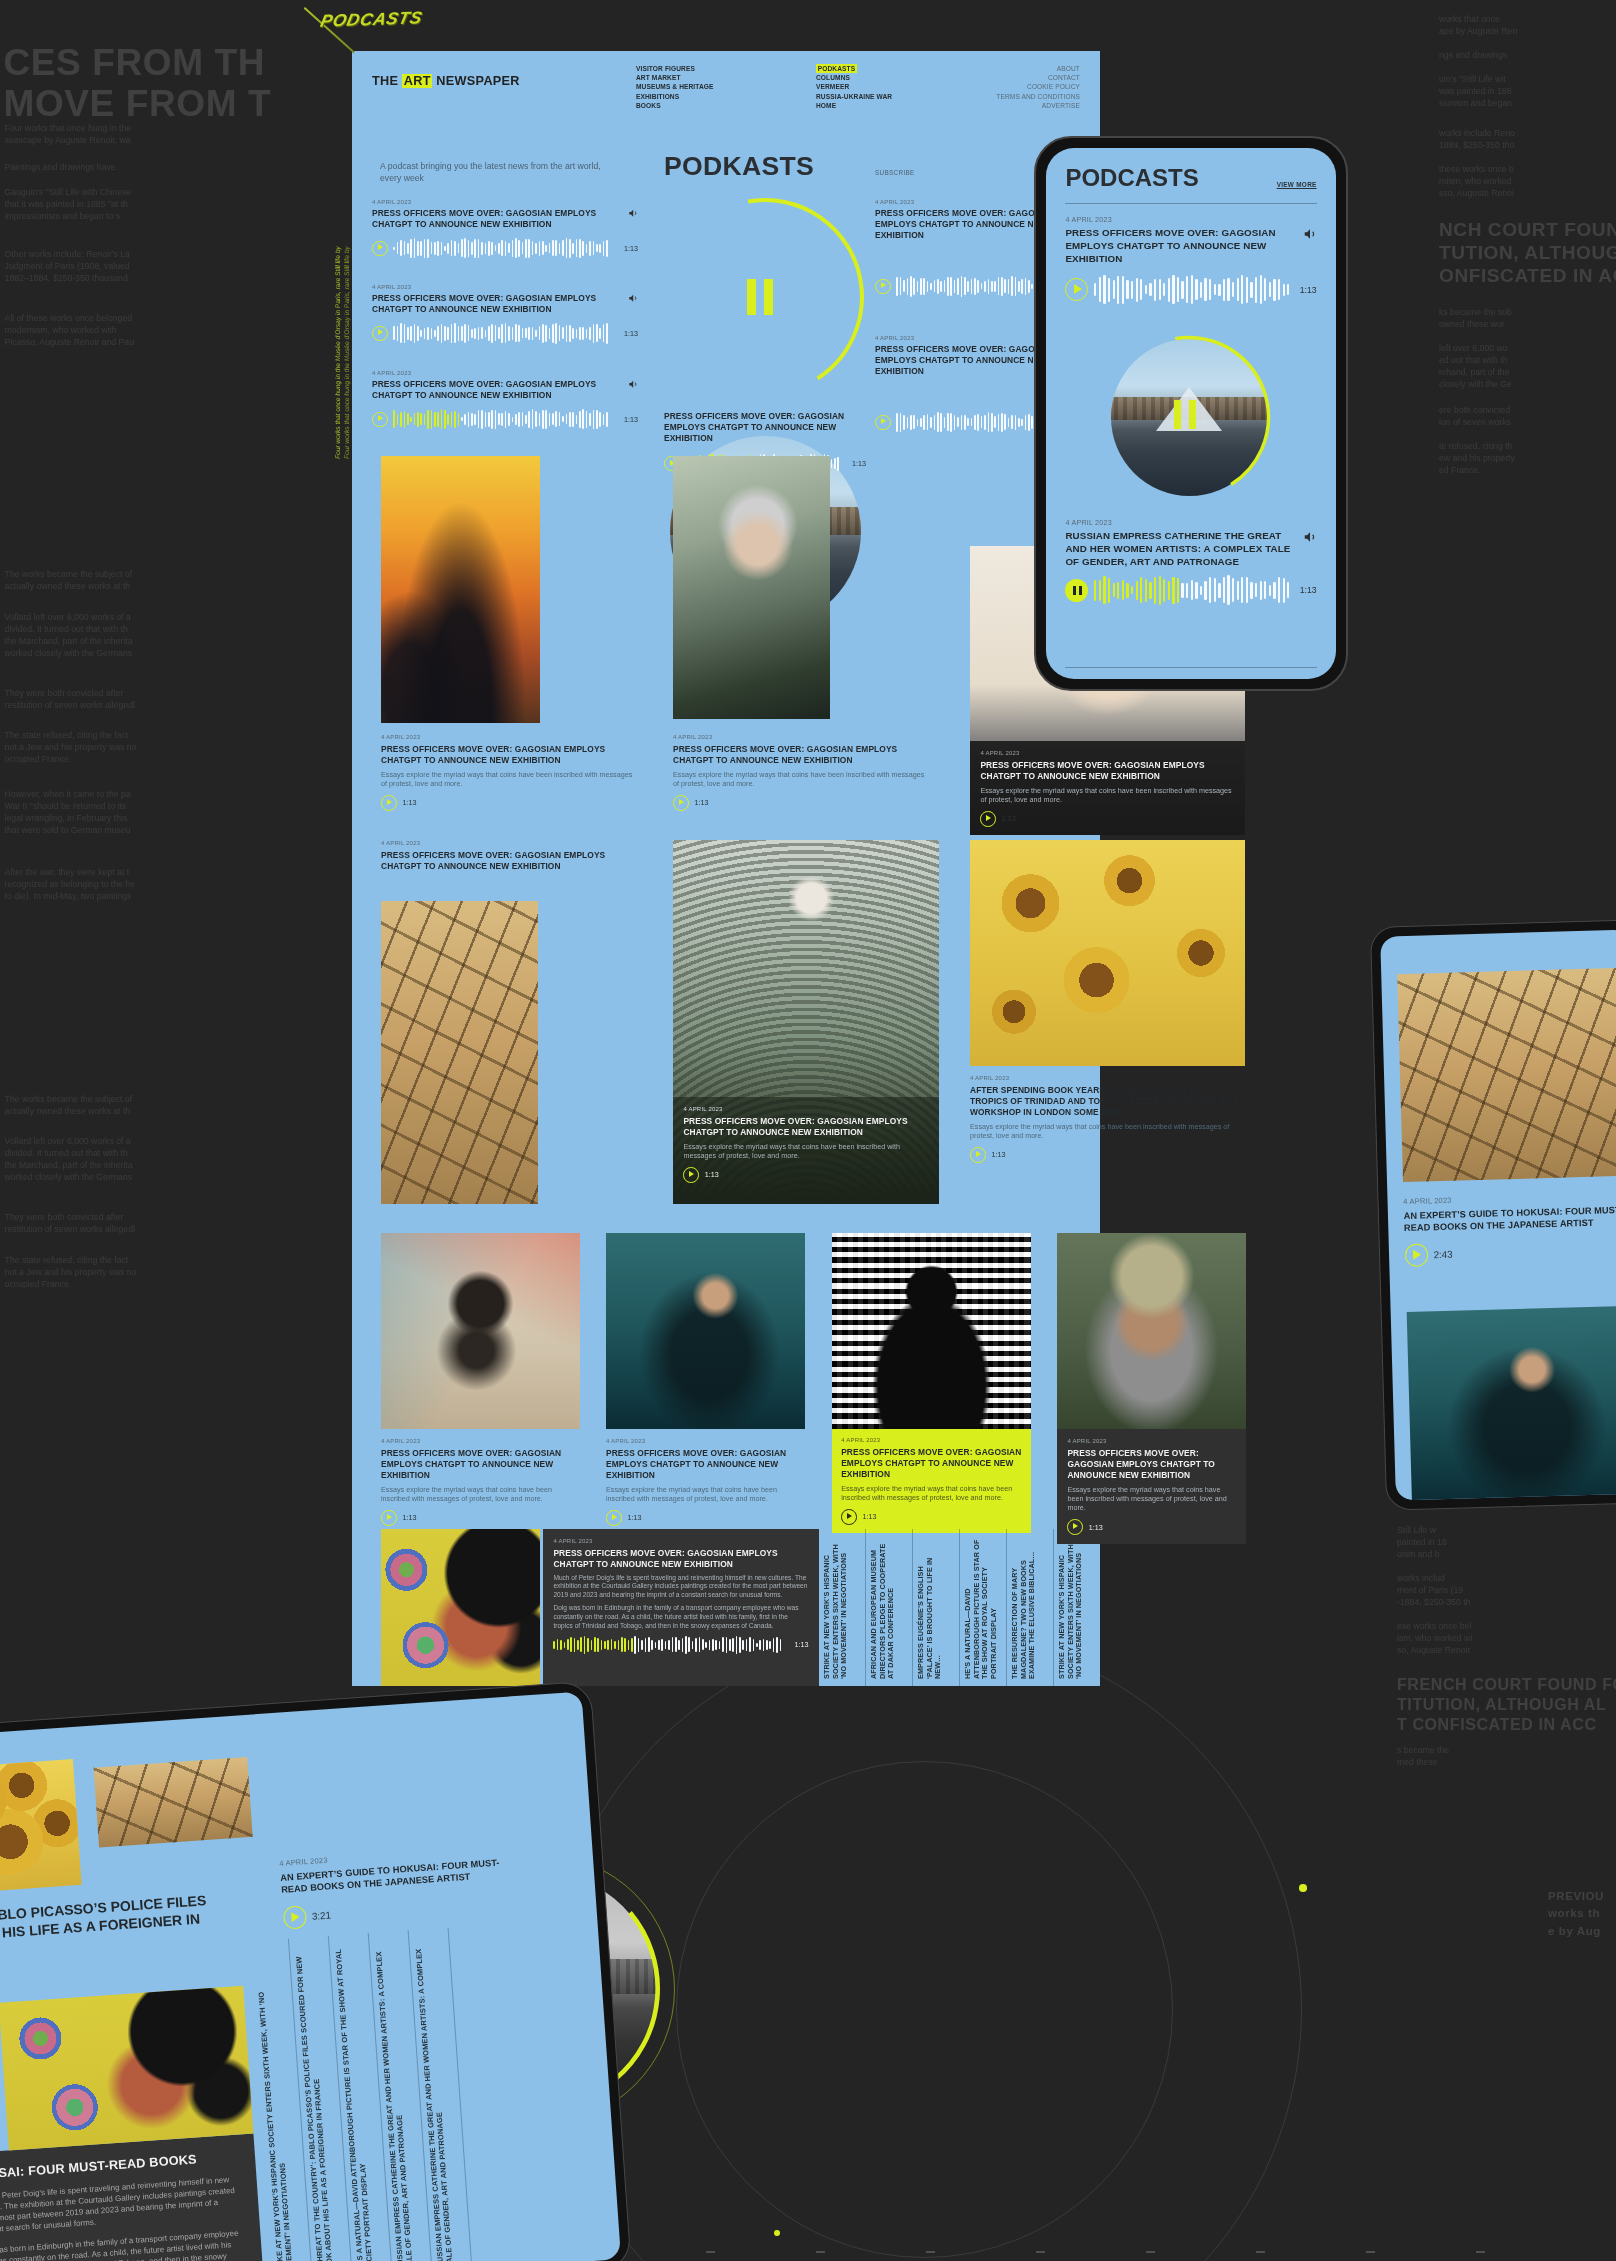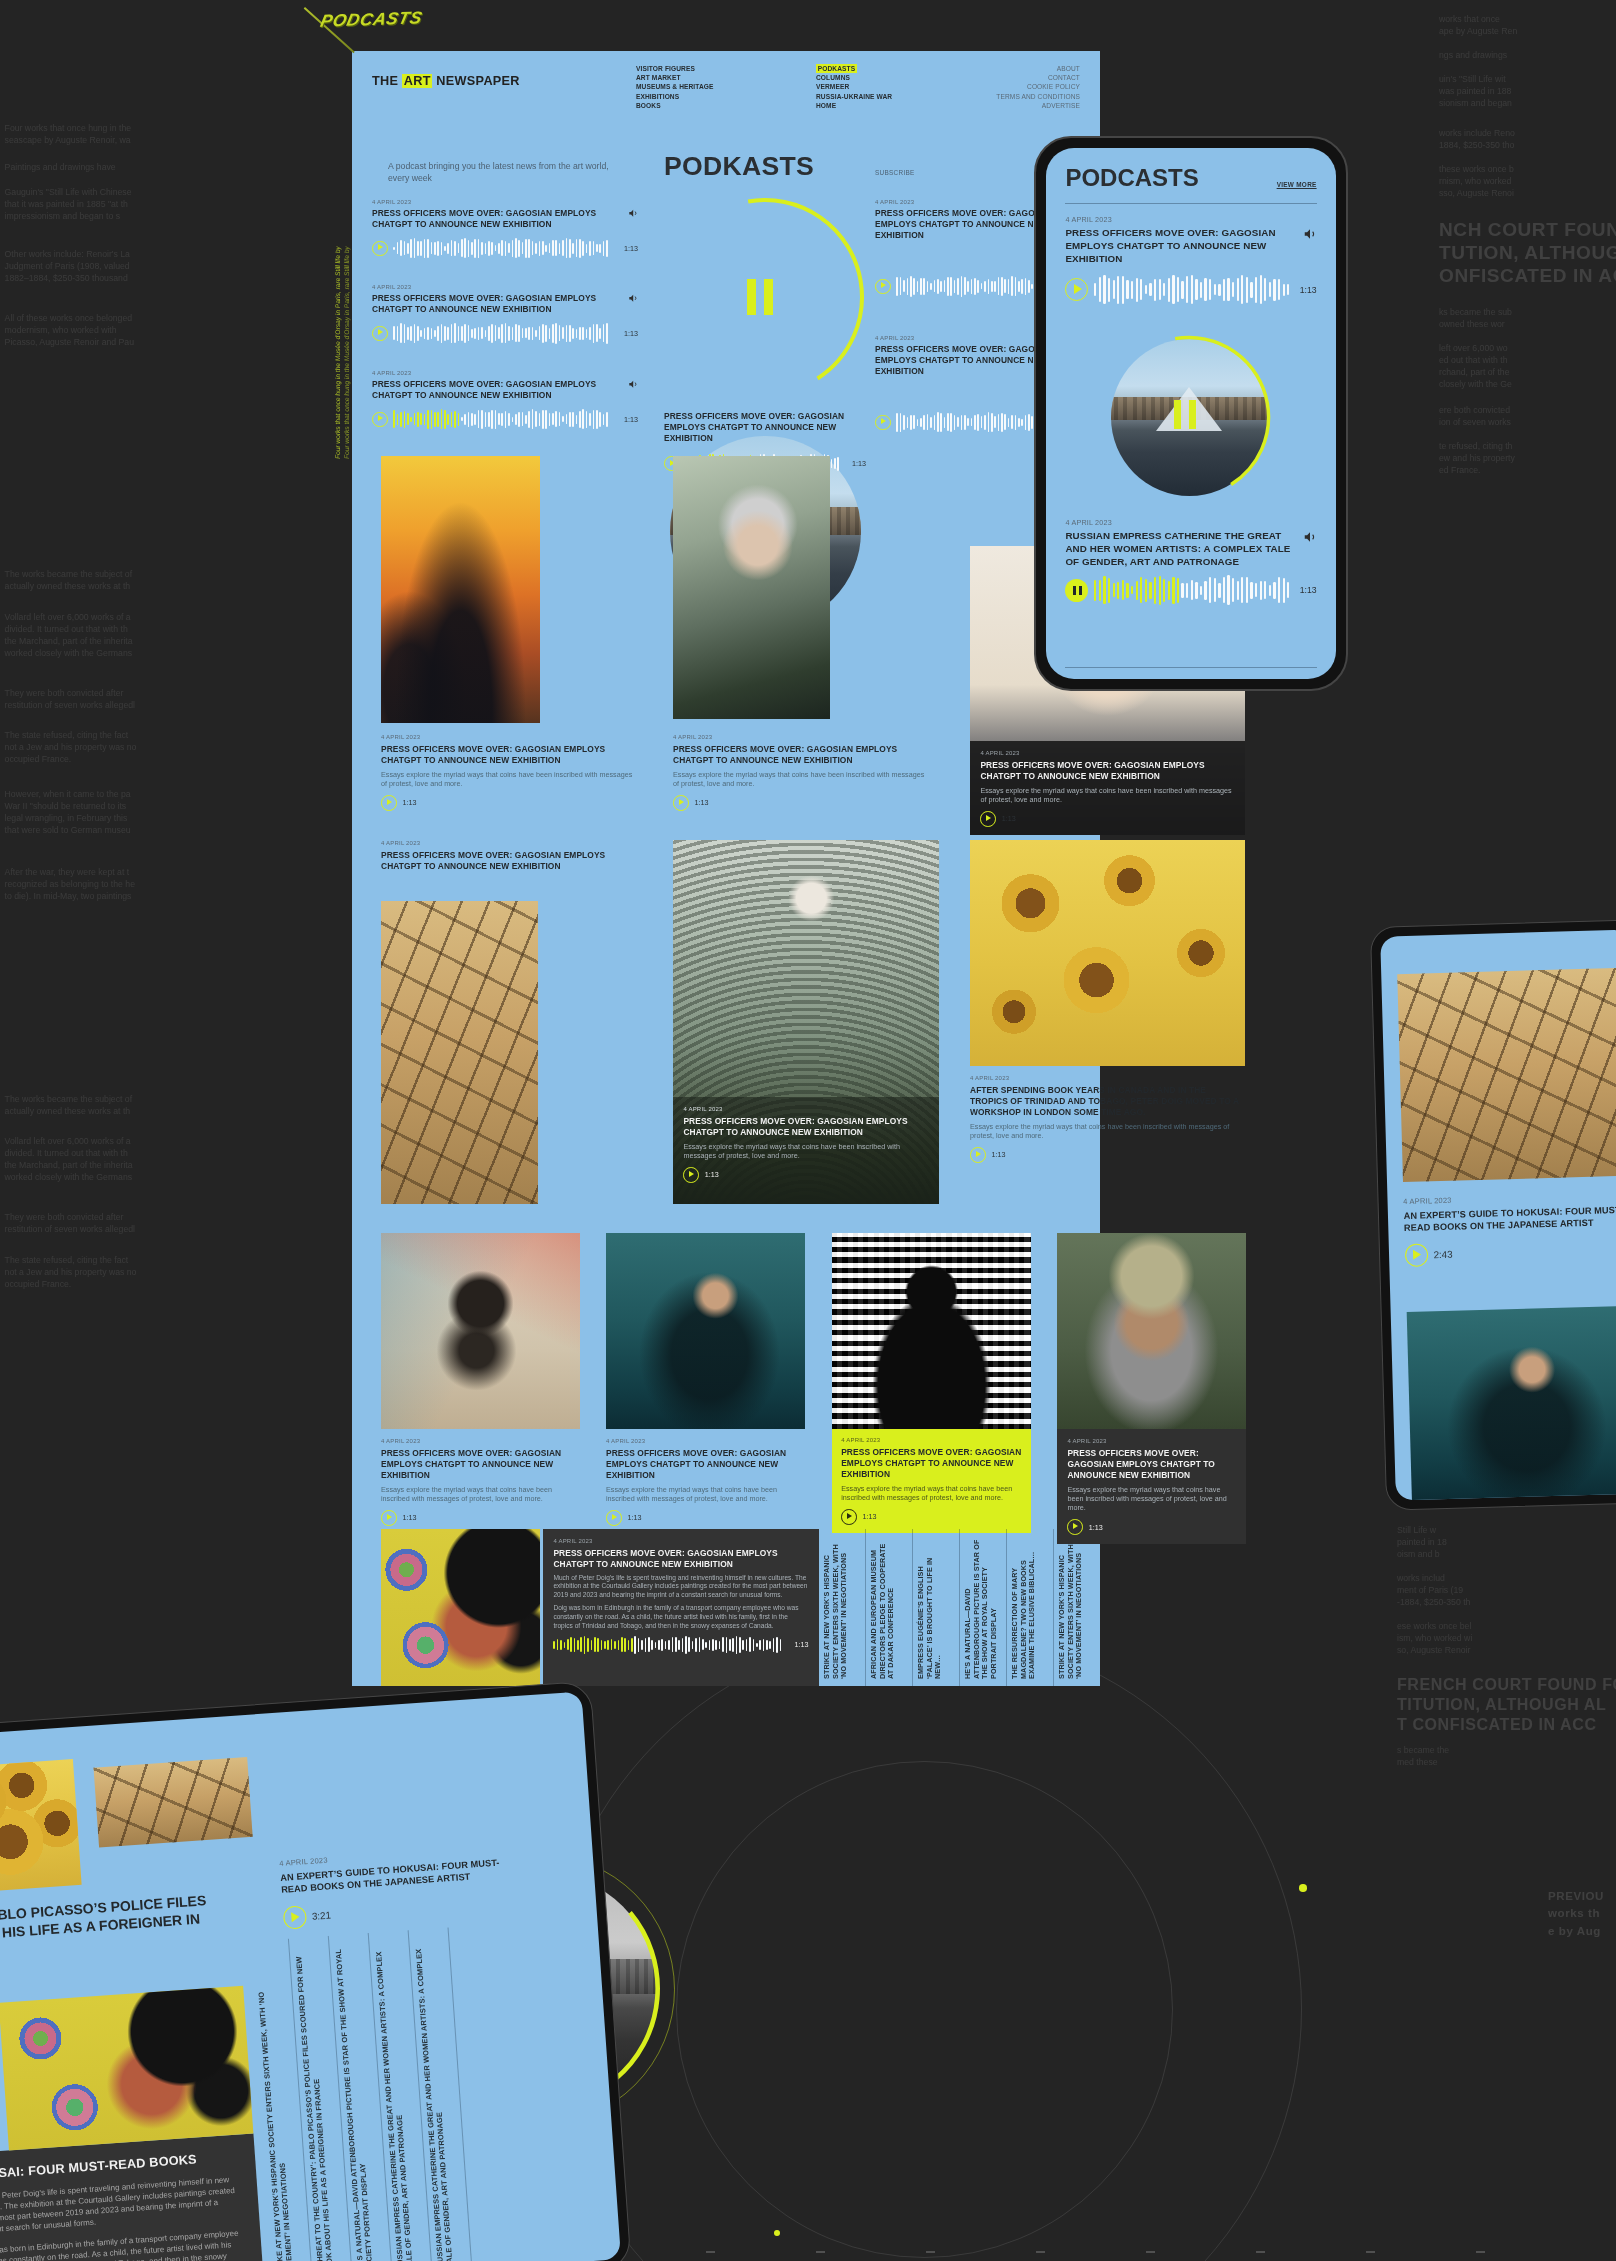--- a/index.html
+++ b/index.html
@@ -124,20 +124,22 @@
   .tdark{background:#333;color:#eee;padding:15px 17.3px}
   .tdark .tt{font-weight:700;font-size:12.7px;color:#f1f1f1;letter-spacing:0.2px}
   .tdark p{font-size:8px;line-height:11px;color:#a7a7a7;margin-top:10.4px}
   .tstrips .vstrip{font-size:7.5px;line-height:9.2px;width:40px}
 </style>
 </head>
 <body>
 
 <div id="canvas">
 
+  <div class="abs bgt head h-big" style="left:3.5px;top:42px;width:370px">CES FROM TH
+MOVE FROM T</div>
   <div class="abs bgt" style="left:4.6px;top:122px;width:358px">Four works that once hung in the
 seascape by Auguste Renoir, wa</div>
   <div class="abs bgt" style="left:4.6px;top:161px;width:358px">Paintings and drawings have</div>
   <div class="abs bgt" style="left:4.6px;top:186px;width:358px">Gauguin's "Still Life with Chinese
 that it was painted in 1885 "at th
 impressionism and began to s</div>
   <div class="abs bgt" style="left:4.6px;top:248px;width:358px">Other works include: Renoir's La
 Judgment of Paris (1908, valued
 1882–1884, $250-350 thousand</div>
   <div class="abs bgt" style="left:4.6px;top:312px;width:358px">All of these works once belonged
@@ -272,21 +274,21 @@
   </div>
   <div class="abs nav gray" style="left:959px;top:64px;width:121px;z-index:5">
     <div>ABOUT</div>
     <div>CONTACT</div>
     <div>COOKIE POLICY</div>
     <div>TERMS AND CONDITIONS</div>
     <div>ADVERTISE</div>
   </div>
   <div class="abs hline" style="left:372px;top:146px;width:707px"></div>
 
-  <div class="abs tagline" style="left:388px;top:161px;width:231px;z-index:5">A podcast bringing you the latest news from the art world, every week</div>
+  <div class="abs tagline" style="left:380px;top:161px;width:231px;z-index:5">A podcast bringing you the latest news from the art world, every week</div>
   <div class="abs h1" style="left:664px;top:151px;z-index:5">PODKASTS</div>
   <div class="abs mini" style="left:875px;top:169px;z-index:5;cursor:pointer">SUBSCRIBE</div>
   <div class="abs mini u" style="left:1052px;top:169px;z-index:5;cursor:pointer">SEARCH</div>
   <div class="abs hline" style="left:372px;top:191px;width:266px"></div>
   <div class="abs hline" style="left:875px;top:191px;width:205px"></div>
 
   <div class="abs" style="left:372px;top:199px;width:266px;z-index:5">
     <div class="date">4 APRIL 2023</div>
     <div class="trow" style="margin-top:2.9px">
         <div class="ttl">PRESS OFFICERS MOVE OVER: GAGOSIAN EMPLOYS CHATGPT TO ANNOUNCE NEW EXHIBITION</div>

